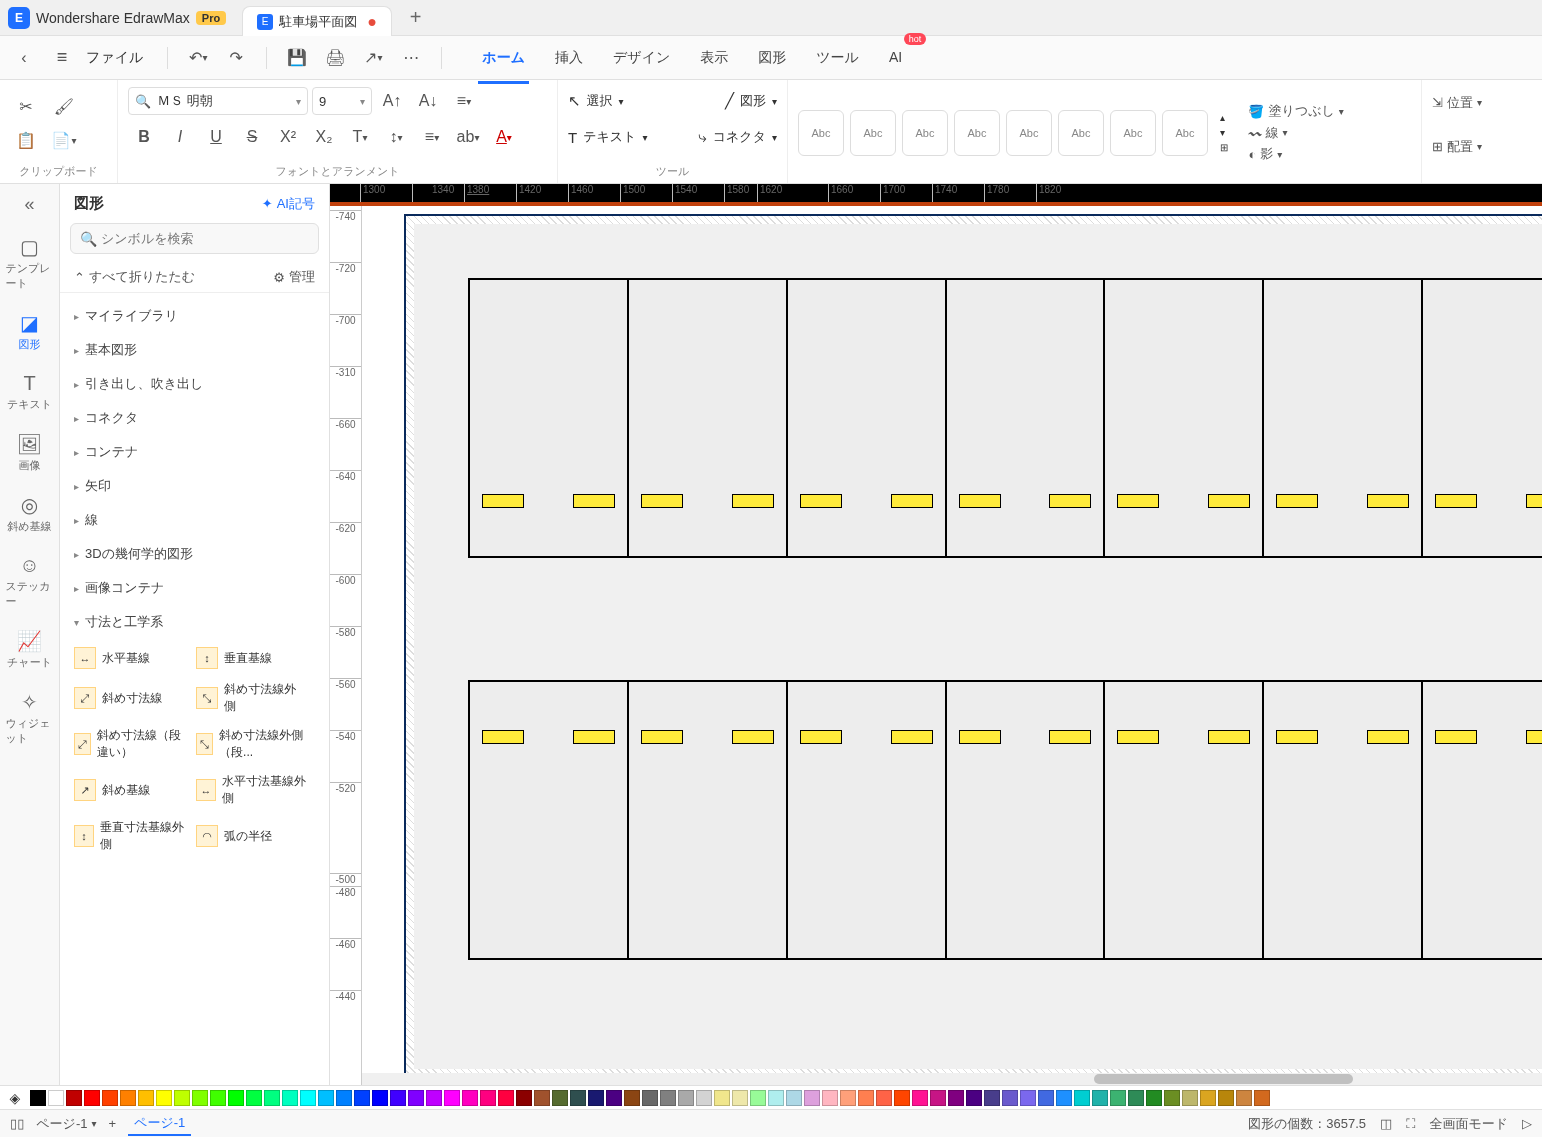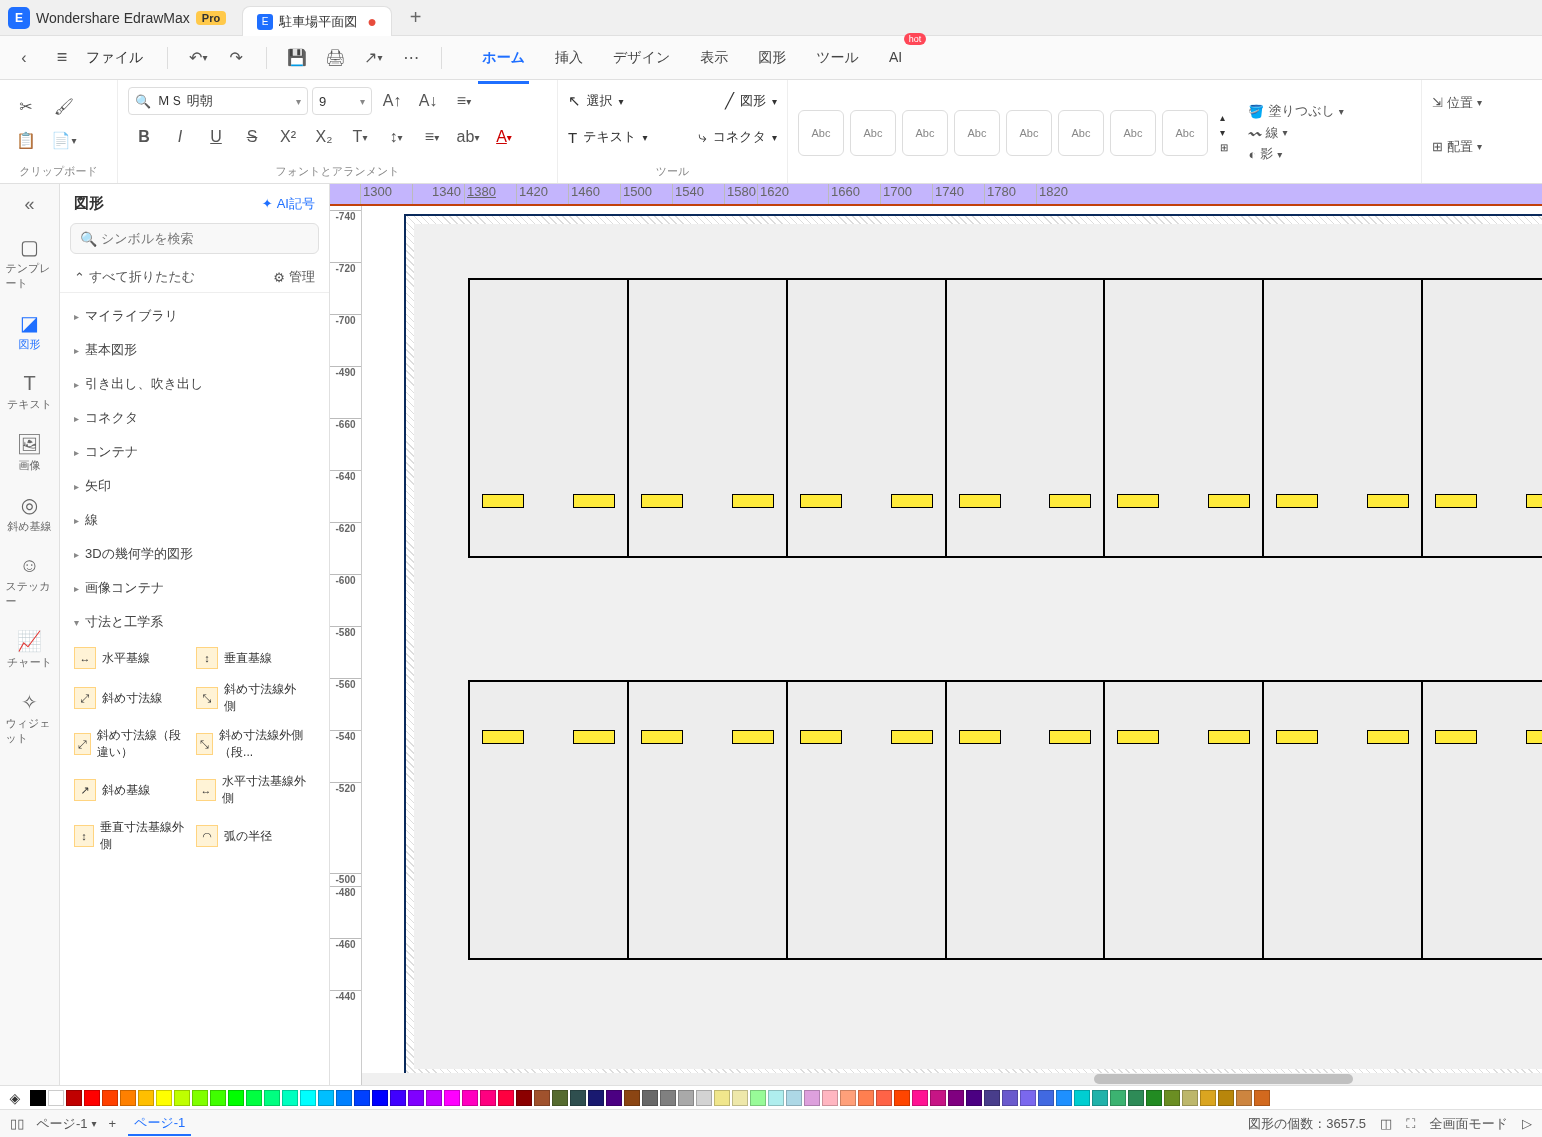--- a/index.html
+++ b/index.html
@@ -69,23 +69,23 @@
 .sp-body { flex: 1; overflow-y: auto; padding: 6px 0; }
 .sp-cat { padding: 8px 14px; font-size: 13px; color: #444; cursor: pointer; display: flex; align-items: center; gap: 6px; }
 .sp-cat .tri { font-size: 10px; color: #888; }
 .sp-items { display: flex; flex-wrap: wrap; padding: 4px 10px; gap: 4px 2px; }
 .sp-item { width: 120px; display: flex; align-items: center; gap: 6px; padding: 4px; font-size: 12px; cursor: pointer; }
 .sp-item .iicon { width: 22px; height: 22px; background: #fff3d6; border: 1px solid #ffd480; display: flex; align-items: center; justify-content: center; font-size: 11px; }
 .sp-more { margin: 10px; background: #1f6fff; color: #fff; text-align: center; padding: 10px; border-radius: 6px; cursor: pointer; font-size: 14px; }
 
 
 .canvas-area { flex: 1; display: flex; flex-direction: column; background: #fff; position: relative; }
-.ruler-h { height: 22px; background: #c4b5fd; border-bottom: 2px solid #c2410c; display: flex; position: relative; font-size: 13px; color: #666; overflow: hidden; }
+.ruler-h { height: 22px; background: #000000; border-bottom: 4px solid #c2410c; display: flex; position: relative; font-size: 10px; color: #666; overflow: hidden; }
 .ruler-h .tick { position: absolute; top: 0; border-left: 1px solid #bbb; height: 22px; padding-left: 2px; }
-.canvas-row { flex: 1; display: flex; overflow: hidden; font-weight: bold; }
+.canvas-row { flex: 1; display: flex; overflow: hidden; }
 .ruler-v { width: 32px; background: #fff; border-right: 1px solid #ccc; position: relative; font-size: 10px; color: #666; }
 .ruler-v .tick { position: absolute; left: 0; right: 0; border-top: 1px solid #bbb; text-align: center; writing-mode: horizontal-tb; }
 .canvas { flex: 1; position: relative; overflow: hidden; background: #fff; }
 .canvas-inner { position: absolute; inset: 0; }
 .page-border { position: absolute; left: 42px; top: 8px; right: -20px; bottom: 6px; border: 2px solid #0a2a5c; background: repeating-linear-gradient(45deg, #fff 0 4px, #ddd 4px 5px); }
 .page-inner { position: absolute; inset: 8px; background: #f0f0f0; }
 .room { position: absolute; left: 54px; height: 280px; right: -30px; border: 2px solid #000; background: #ededed; display: flex; }
 .room.row1 { top: 54px; }
 .room.row2 { top: 456px; }
 .slot { flex: 1; border-right: 2px solid #000; position: relative; }
@@ -445,21 +445,21 @@
         <div class="tick" style="left: 550px;">1700</div>
         <div class="tick" style="left: 602px;">1740</div>
         <div class="tick" style="left: 654px;">1780</div>
         <div class="tick" style="left: 706px;">1820</div>
       </div>
     <div class="canvas-row">
       <div class="ruler-v" id="ruler-v">
           <div class="tick" style="top: 4px;">-740</div>
           <div class="tick" style="top: 56px;">-720</div>
           <div class="tick" style="top: 108px;">-700</div>
-          <div class="tick" style="top: 160px;">-490</div>
+          <div class="tick" style="top: 160px;">-310</div>
           <div class="tick" style="top: 212px;">-660</div>
           <div class="tick" style="top: 264px;">-640</div>
           <div class="tick" style="top: 316px;">-620</div>
           <div class="tick" style="top: 368px;">-600</div>
           <div class="tick" style="top: 420px;">-580</div>
           <div class="tick" style="top: 472px;">-560</div>
           <div class="tick" style="top: 524px;">-540</div>
           <div class="tick" style="top: 576px;">-520</div>
           <div class="tick" style="top: 628px; margin-top: 39px;">-500</div>
           <div class="tick" style="top: 680px;">-480</div>

